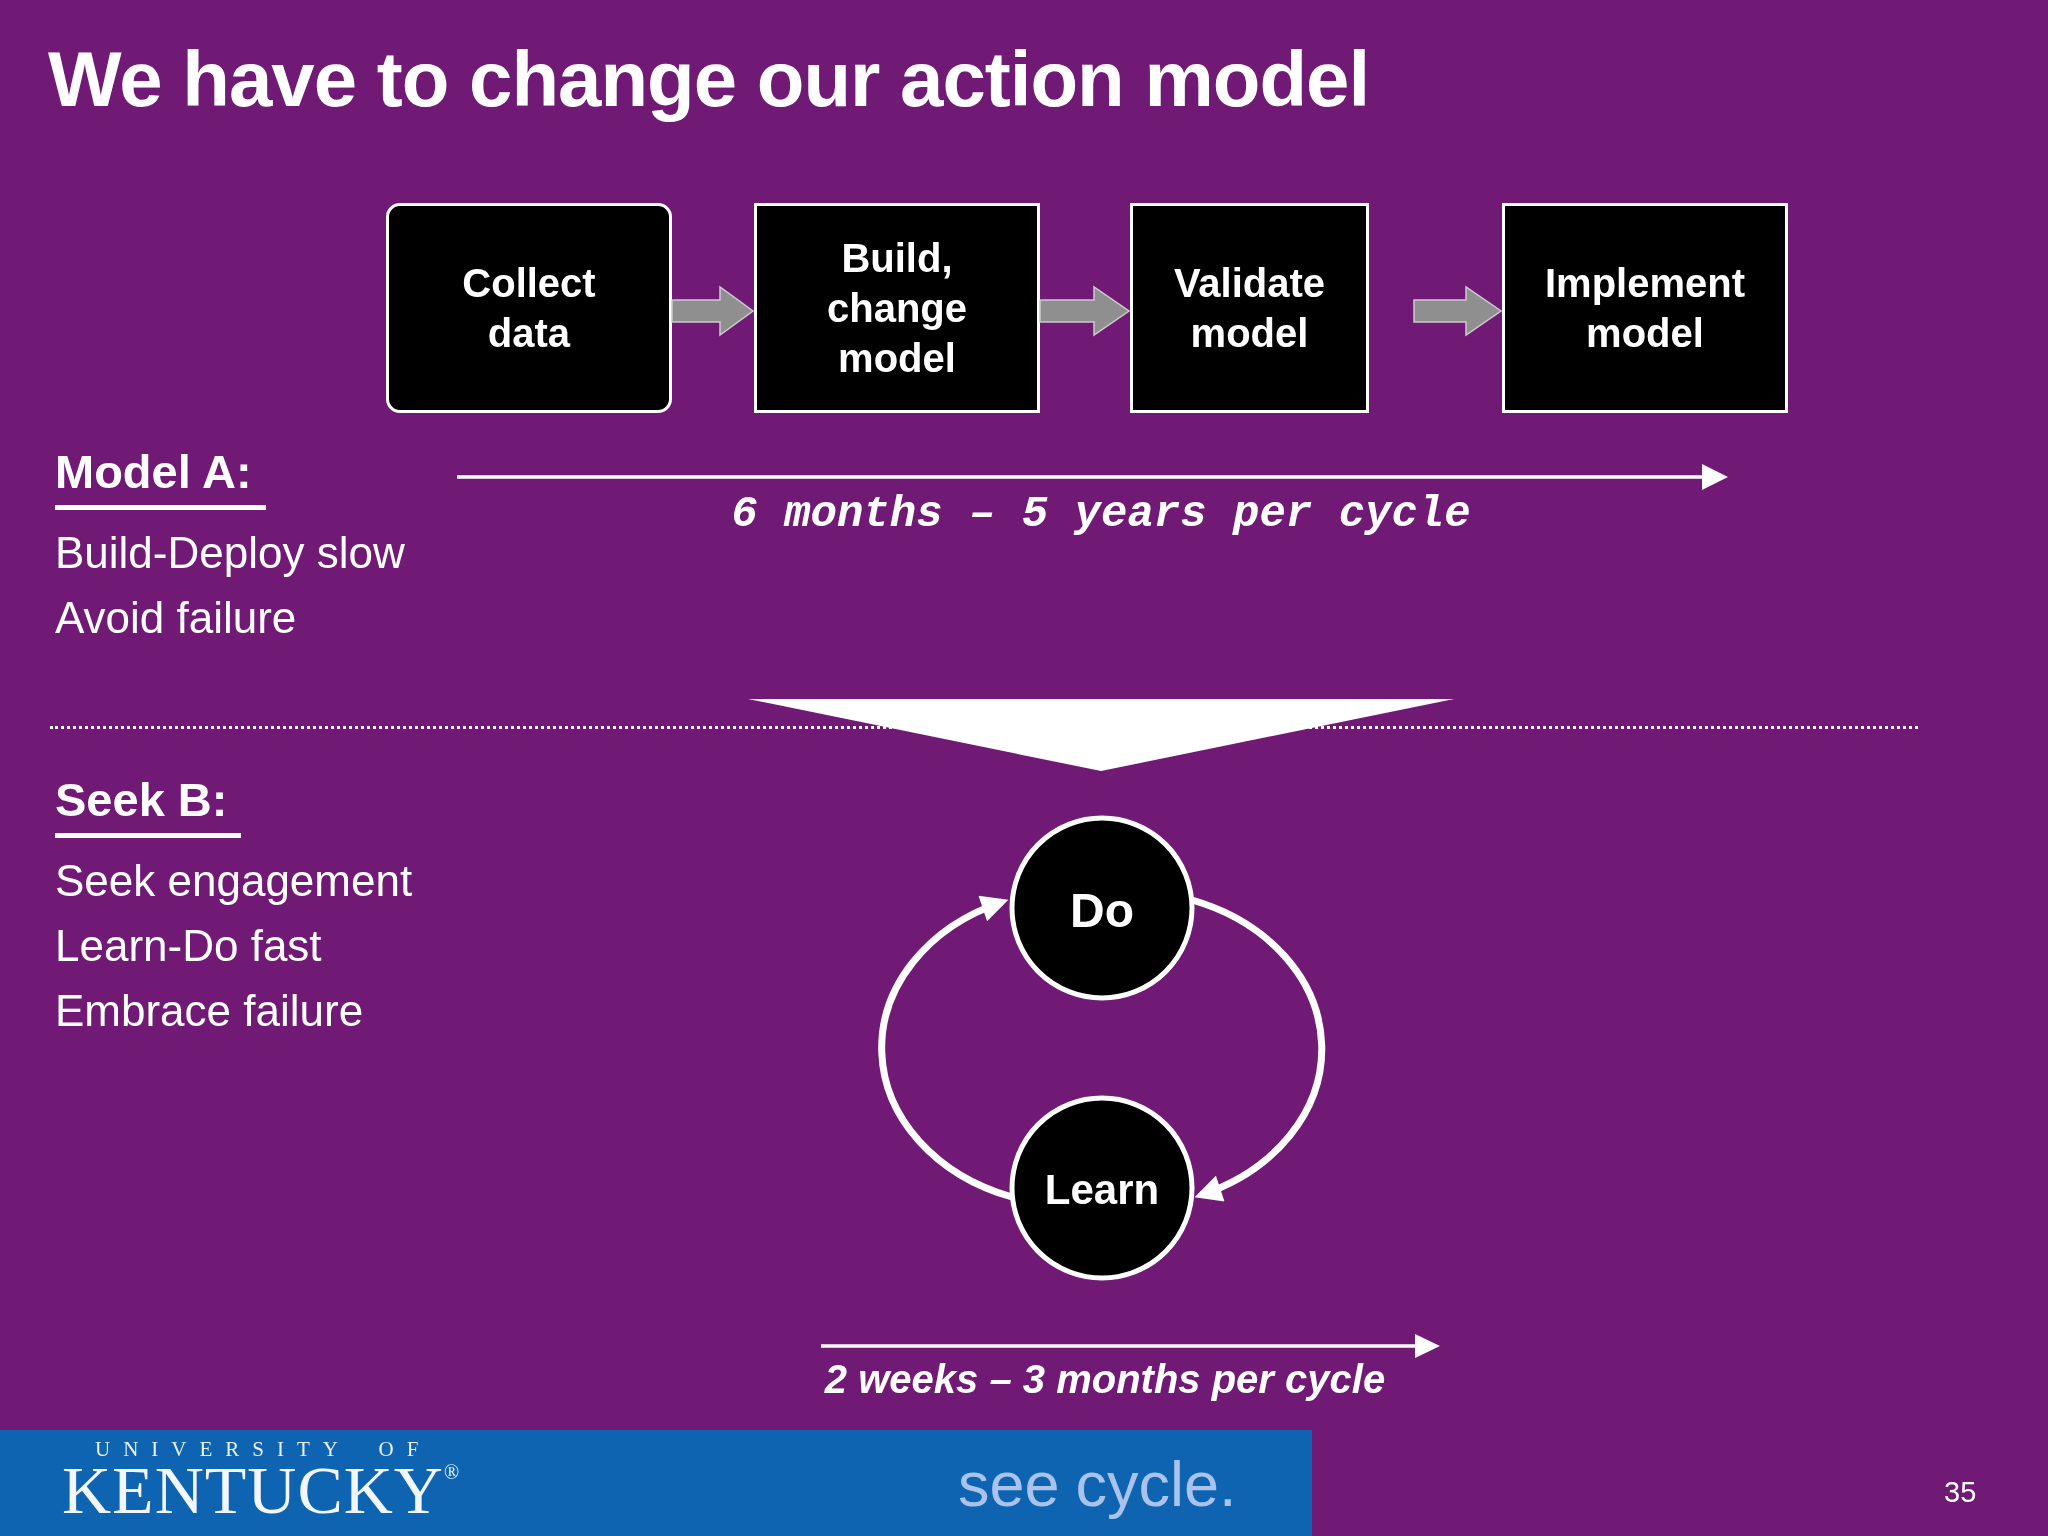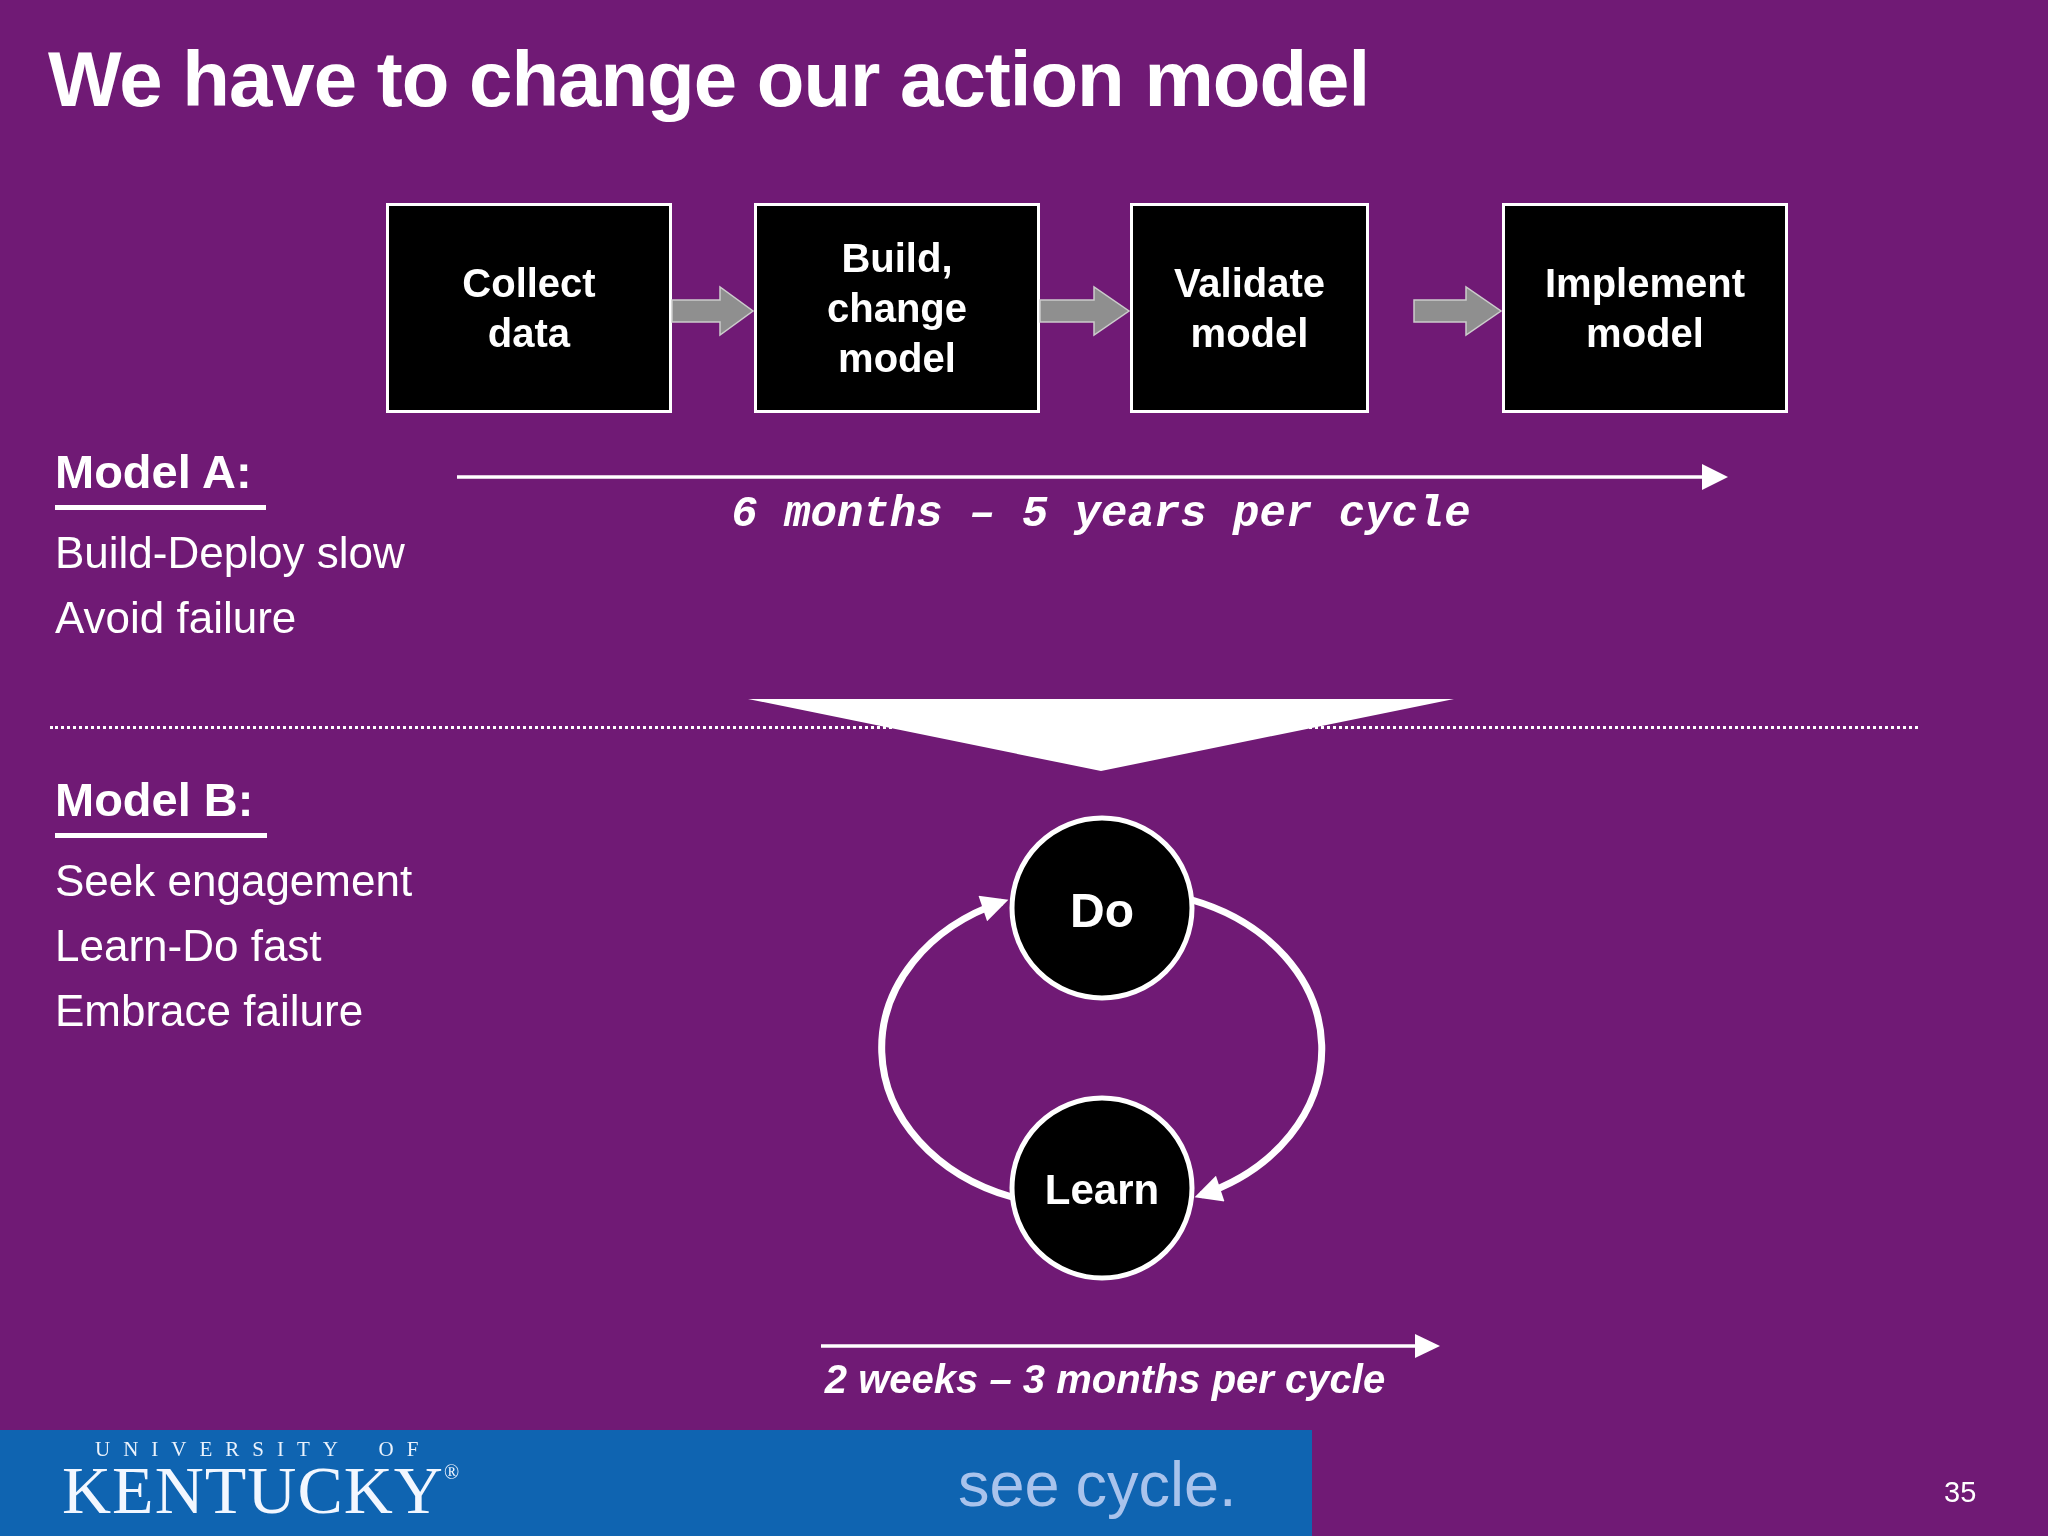--- a/index.html
+++ b/index.html
@@ -28,21 +28,21 @@
     border: 3px solid #ffffff;
     background: #000000;
     display: flex; align-items: center; justify-content: center;
     text-align: center;
     box-sizing: border-box;
   }
   .flow-box-label {
     font-size: 40px; font-weight: bold; line-height: 50px;
     white-space: pre-line;
   }
-  #flow-box-1 { left: 386px; width: 286px; }
+  #flow-box-1 { left: 386px; width: 286px; border-radius: 14px; }
   #flow-box-2 { left: 754px; width: 286px; }
   #flow-box-3 { left: 1130px; width: 239px; }
   #flow-box-4 { left: 1502px; width: 286px; }
 
   #svg-layer { position: absolute; left: 0; top: 0; width: 2048px; height: 1536px; }
 
   .model-block { position: absolute; left: 55px; }
   #model-a-block { top: 444px; }
   #model-b-block { top: 772px; }
   .model-heading {
@@ -158,21 +158,21 @@
 
   <div id="dotted-divider"></div>
 
   <div id="model-a-block" class="model-block">
     <div class="model-heading">Model A:</div>
     <div class="model-item">Build-Deploy slow</div>
     <div class="model-item">Avoid failure</div>
   </div>
 
   <div id="model-b-block" class="model-block">
-    <div class="model-heading">Model B:</div>
+    <div class="model-heading">Seek B:</div>
     <div class="model-item">Seek engagement</div>
     <div class="model-item">Learn-Do fast</div>
     <div class="model-item">Embrace failure</div>
   </div>
 
   <div id="caption-a" class="cycle-caption">6 months – 5 years per cycle</div>
   <div id="caption-b" class="cycle-caption">2 weeks – 3 months per cycle</div>
 
   <div id="node-do-label" class="cycle-node-label">Do</div>
   <div id="node-learn-label" class="cycle-node-label">Learn</div>

